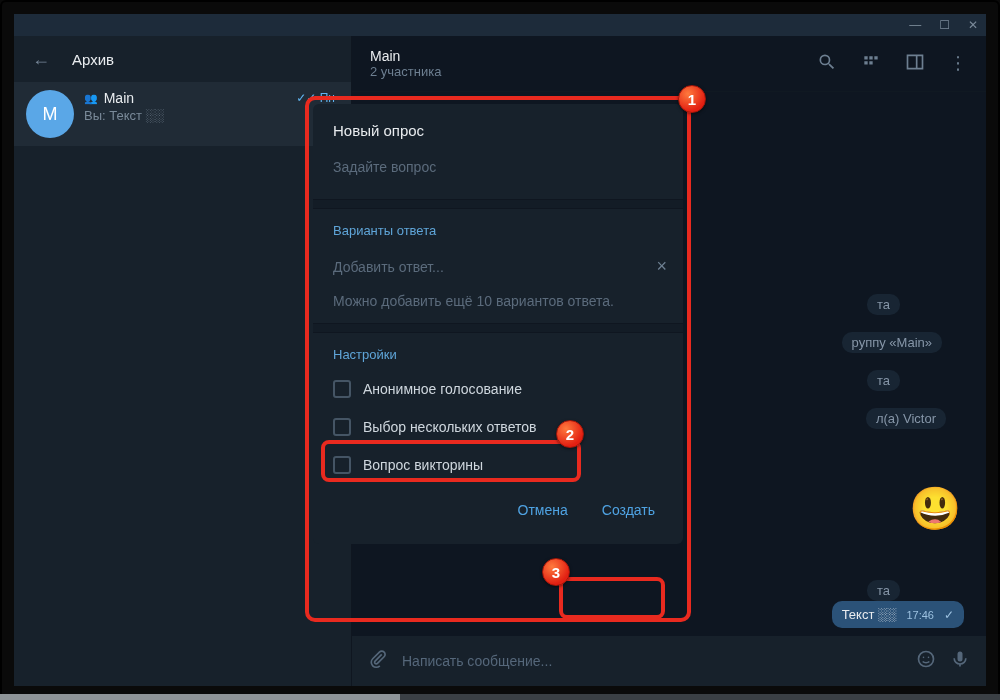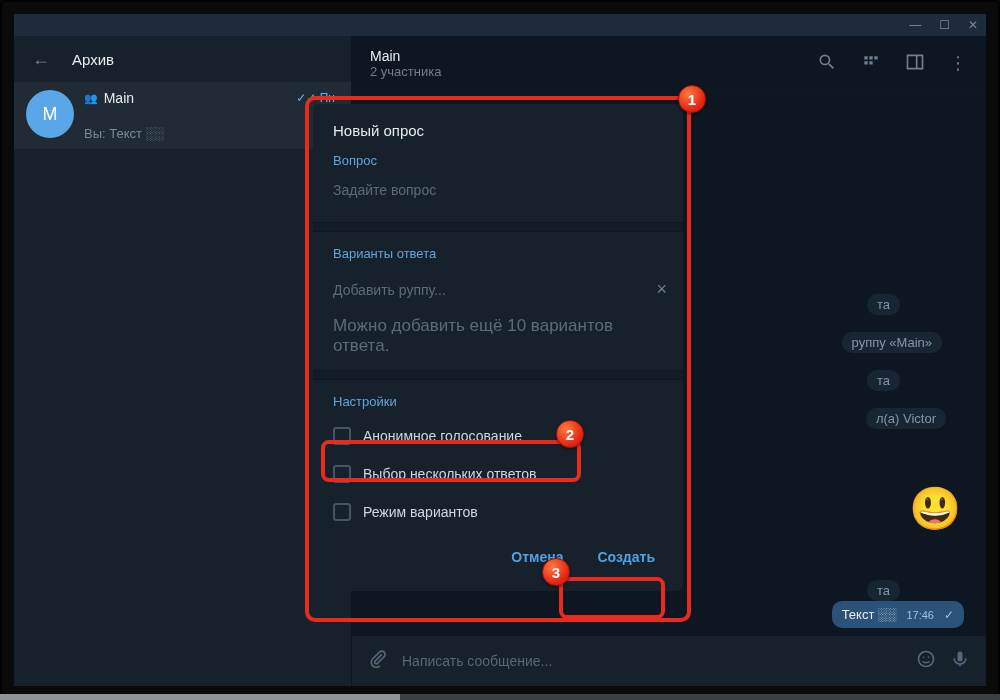--- a/index.html
+++ b/index.html
@@ -9,21 +9,21 @@
   .titlebar { height: 22px; background: #1d2b3a; display: flex; justify-content: flex-end; align-items: center; padding-right: 8px; gap: 18px; }
   .win-btn { color: #7a8a99; font-size: 12px; cursor: default; }
   .body { flex: 1; display: flex; position: relative; overflow: hidden; }
   .sidebar { width: 338px; background: #17212b; border-right: 1px solid #0f1620; display: flex; flex-direction: column; }
   .sidebar-header { height: 46px; display: flex; align-items: center; gap: 22px; padding: 0 18px; color: #e9ecef; font-size: 15px; }
   .back-arrow { color: #768698; font-size: 18px; }
   .chat-item { display: flex; padding: 8px 12px; gap: 10px; background: #202b36; }
   .avatar { width: 48px; height: 48px; border-radius: 50%; background: #5aa7e7; display: flex; align-items: center; justify-content: center; color: #fff; font-size: 18px; }
   .chat-info { flex: 1; }
   .chat-title-row { display: flex; align-items: center; gap: 6px; color: #e9ecef; font-size: 14px; font-weight: 500; }
-  .chat-preview { color: #7a8a99; font-size: 13px; margin-top: 20px; }
+  .chat-preview { color: #7a8a99; font-size: 13px; margin-top: 2px; }
   .read-mark { margin-left: auto; color: #5fb4f0; font-size: 12px; padding-right: 4px;}
   .group-ic { color: #8696a8; font-size: 11px; }
 
   .main { flex: 1; background: #0e1621; display: flex; flex-direction: column; position: relative; }
   .chat-header { height: 56px; display: flex; align-items: center; padding: 0 18px; border-bottom: 1px solid #101922; }
   .ch-left { display: flex; flex-direction: column; }
   .ch-title { color: #e9ecef; font-size: 14px; font-weight: 500; }
   .ch-sub { color: #6d7f91; font-size: 13px; }
   .ch-icons { margin-left: auto; display: flex; gap: 24px; color: #6d7f91; }
   .hicon svg { width: 20px; height: 20px; fill: #6d7f91; }
@@ -47,25 +47,25 @@
   
   .dialog { position: absolute; left: 313px; top: 104px; width: 370px; background: #17212b; border-radius: 6px; z-index: 50; padding-bottom: 10px; }
   .dlg-outline { position: absolute; left: 305px; top: 96px; width: 386px; height: 526px; border: 4px solid #e92a1f; border-radius: 10px; z-index: 49; pointer-events: none; }
   .dlg-title { color: #e9ecef; font-size: 15px; font-weight: 500; padding: 18px 20px 14px; }
   .sec-label { color: #5fa5d8; font-size: 13px; font-weight: 500; padding: 0 20px 8px; }
   .q-input { color: #5b6b7c; font-size: 14px; padding: 6px 20px 18px; border-left: 1px solid #5fa5d8; margin-left: 20px; margin-bottom: 4px; }
   .q-input-wrap { padding: 0 0 2px; }
   .divider { height: 10px; background: #131c26; border-top: 1px solid #0f1620; border-bottom: 1px solid #0f1620; }
   .opt-row { display: flex; align-items: center; padding: 10px 16px 10px 20px; color: #5b6b7c; font-size: 14px; }
   .opt-x { margin-left: auto; color: #6d7f91; font-size: 18px; }
-  .hint { color: #5b6b7c; font-size: 17px; padding: 6px 20px 14px; }
+  .hint { color: #5b6b7c; font-size: 14px; padding: 6px 20px 14px; }
   .chk-row { display: flex; align-items: center; gap: 12px; padding: 10px 20px; color: #cfd7de; font-size: 14px; }
   .chk { width: 18px; height: 18px; border: 2px solid #455565; border-radius: 3px; }
   .btn-row { display: flex; justify-content: flex-end; gap: 6px; padding: 10px 14px 8px; }
-  .dlg-btn { color: #4fa3e3; font-size: 14px; font-weight: 700; padding: 8px 14px; border-radius: 4px; }
+  .dlg-btn { color: #4fa3e3; font-size: 14px; font-weight: 400; padding: 8px 14px; border-radius: 4px; }
 
   .hl2 { position: absolute; left: 321px; top: 440px; width: 260px; height: 42px; border: 4px solid #e92a1f; border-radius: 8px; z-index: 60; pointer-events: none; }
   .hl3 { position: absolute; left: 559px; top: 577px; width: 106px; height: 42px; border: 4px solid #e92a1f; border-radius: 8px; z-index: 60; pointer-events: none; }
 
   .badge { position: absolute; width: 28px; height: 28px; border-radius: 50%; background: radial-gradient(circle at 35% 30%, #ff7a3d, #e21f12 70%); color: #fff; font-weight: 700; font-size: 15px; display: flex; align-items: center; justify-content: center; z-index: 70; box-shadow: 0 1px 3px rgba(0,0,0,.5); border: 1px solid #a51508; }
   .b1 { left: 678px; top: 85px; }
   .b2 { left: 556px; top: 420px; }
   .b3 { left: 542px; top: 558px; }
 </style>
 </head>
@@ -150,46 +150,45 @@
             </svg></span>
       </div>
     </div>
 
   </div>
 </div>
 
 <div class="dlg-outline"></div>
 <div class="dialog">
   <div class="dlg-title">Новый опрос</div>
-  <div class="sec-label">Вопрос</div>
   <div class="q-input-wrap">
     <div class="q-input" style="border-left:none; margin-left:0; padding-left:20px; position:relative;">Задайте вопрос</div>
   </div>
   <div class="divider"></div>
   <div style="height:14px"></div>
   <div class="sec-label">Варианты ответа</div>
   <div class="opt-row">
-    <span>Добавить руппу...</span>
+    <span>Добавить ответ...</span>
     <span class="opt-x">×</span>
   </div>
   <div class="hint">Можно добавить ещё 10 вариантов ответа.</div>
   <div class="divider"></div>
   <div style="height:14px"></div>
   <div class="sec-label">Настройки</div>
   <div class="chk-row">
     <div class="chk"></div>
     <span>Анонимное голосование</span>
   </div>
   <div class="chk-row">
     <div class="chk"></div>
     <span>Выбор нескольких ответов</span>
   </div>
   <div class="chk-row">
     <div class="chk"></div>
-    <span>Режим вариантов</span>
+    <span>Вопрос викторины</span>
   </div>
   <div class="btn-row">
     <div class="dlg-btn">Отмена</div>
     <div class="dlg-btn">Создать</div>
   </div>
 </div>
 
 <div class="hl2"></div>
 <div class="hl3"></div>
 

